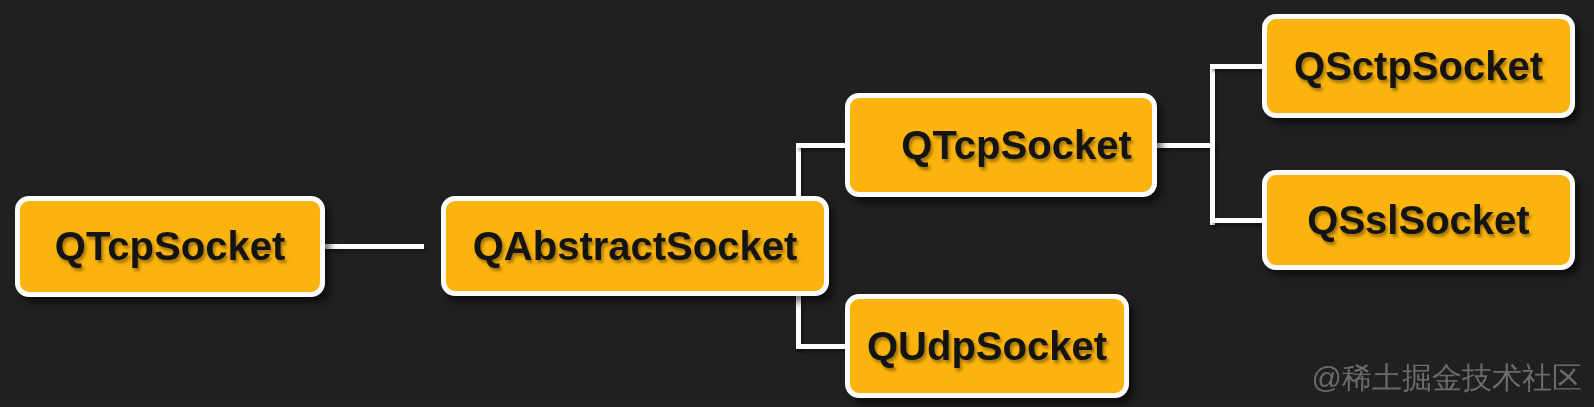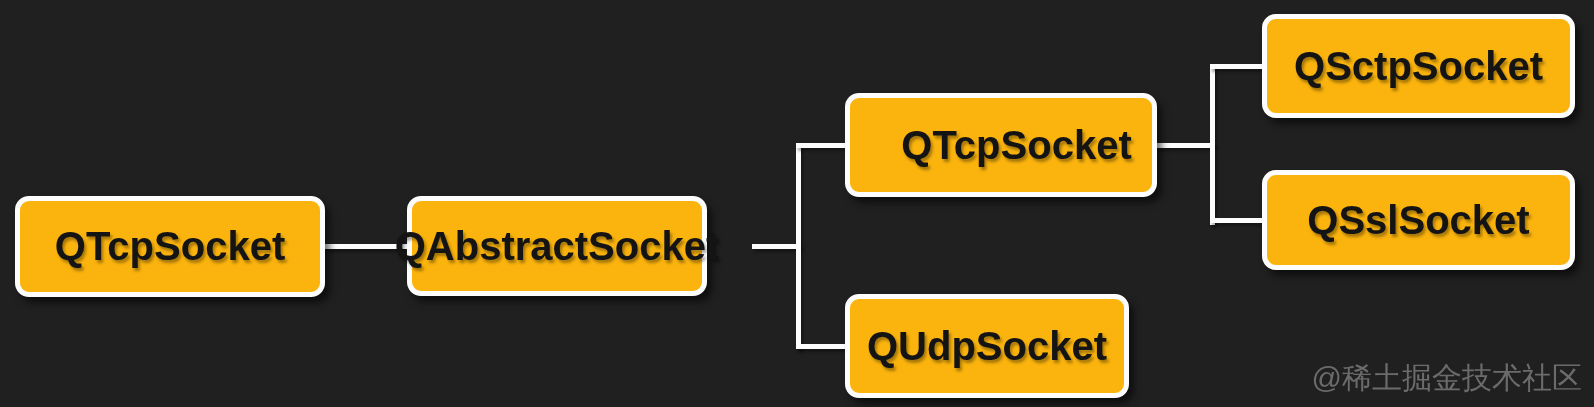--- a/index.html
+++ b/index.html
@@ -37,21 +37,21 @@
   .connector {
     position: absolute;
     background: #FDFDFD;
     box-shadow: 2px 3px 3px rgba(0,0,0,0.35);
   }
   .h-line { height: 5px; }
   .v-line { width: 5px; }
 
   
   #node-qiodevice        { left: 15px;   top: 196px; width: 310px; height: 101px; }
-  #node-qabstractsocket  { left: 407px;  top: 196px; width: 300px; height: 100px; }
+  #node-qabstractsocket  { left: 441px;  top: 196px; width: 388px; height: 100px; }
   #node-qtcpsocket       { left: 845px;  top: 93px;  width: 312px; height: 104px; padding-left: 31px; }
   #node-qudpsocket       { left: 845px;  top: 294px; width: 284px; height: 104px; }
   #node-qsctpsocket      { left: 1262px; top: 14px;  width: 313px; height: 104px; }
   #node-qsslsocket       { left: 1262px; top: 170px; width: 313px; height: 100px; }
 
   
   #conn-io-abstract      { left: 320px;  top: 244px; width: 104px; }
   #conn-abstract-out     { left: 752px;  top: 244px; width: 49px;  }
   #conn-abstract-trunk   { left: 796px;  top: 143px; height: 206px;}
   #conn-abstract-tcp     { left: 796px;  top: 143px; width: 53px;  }

